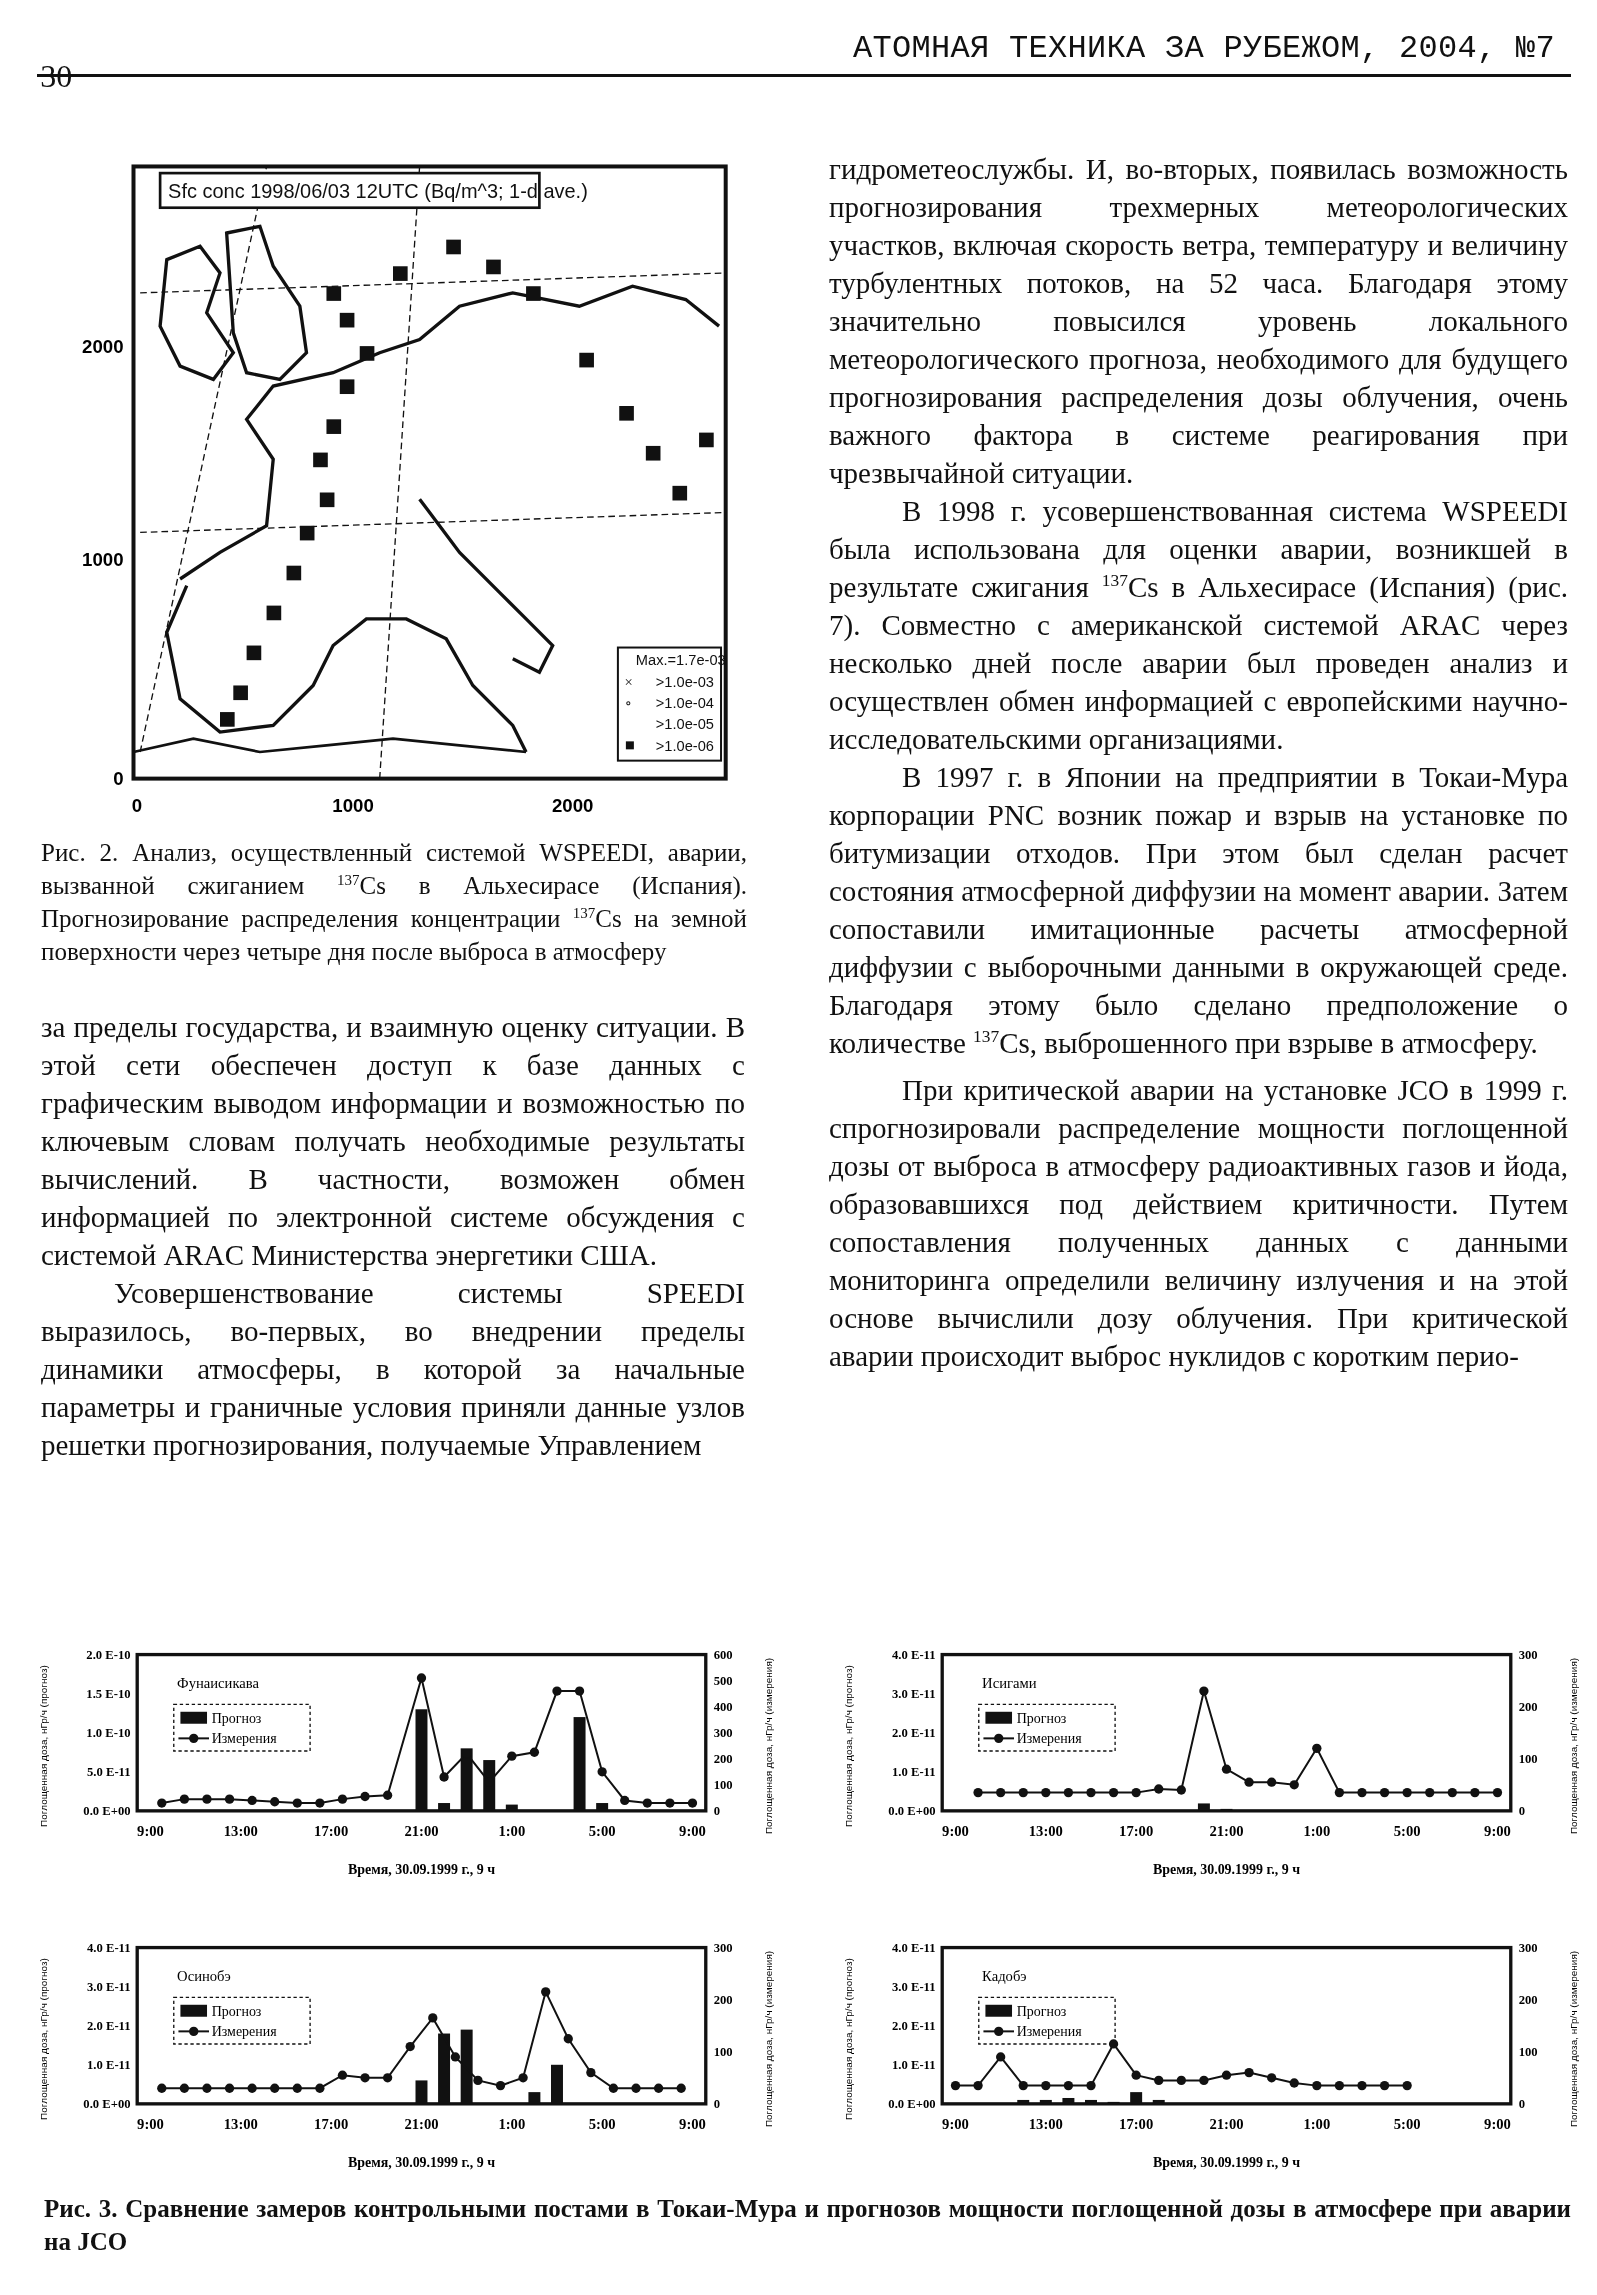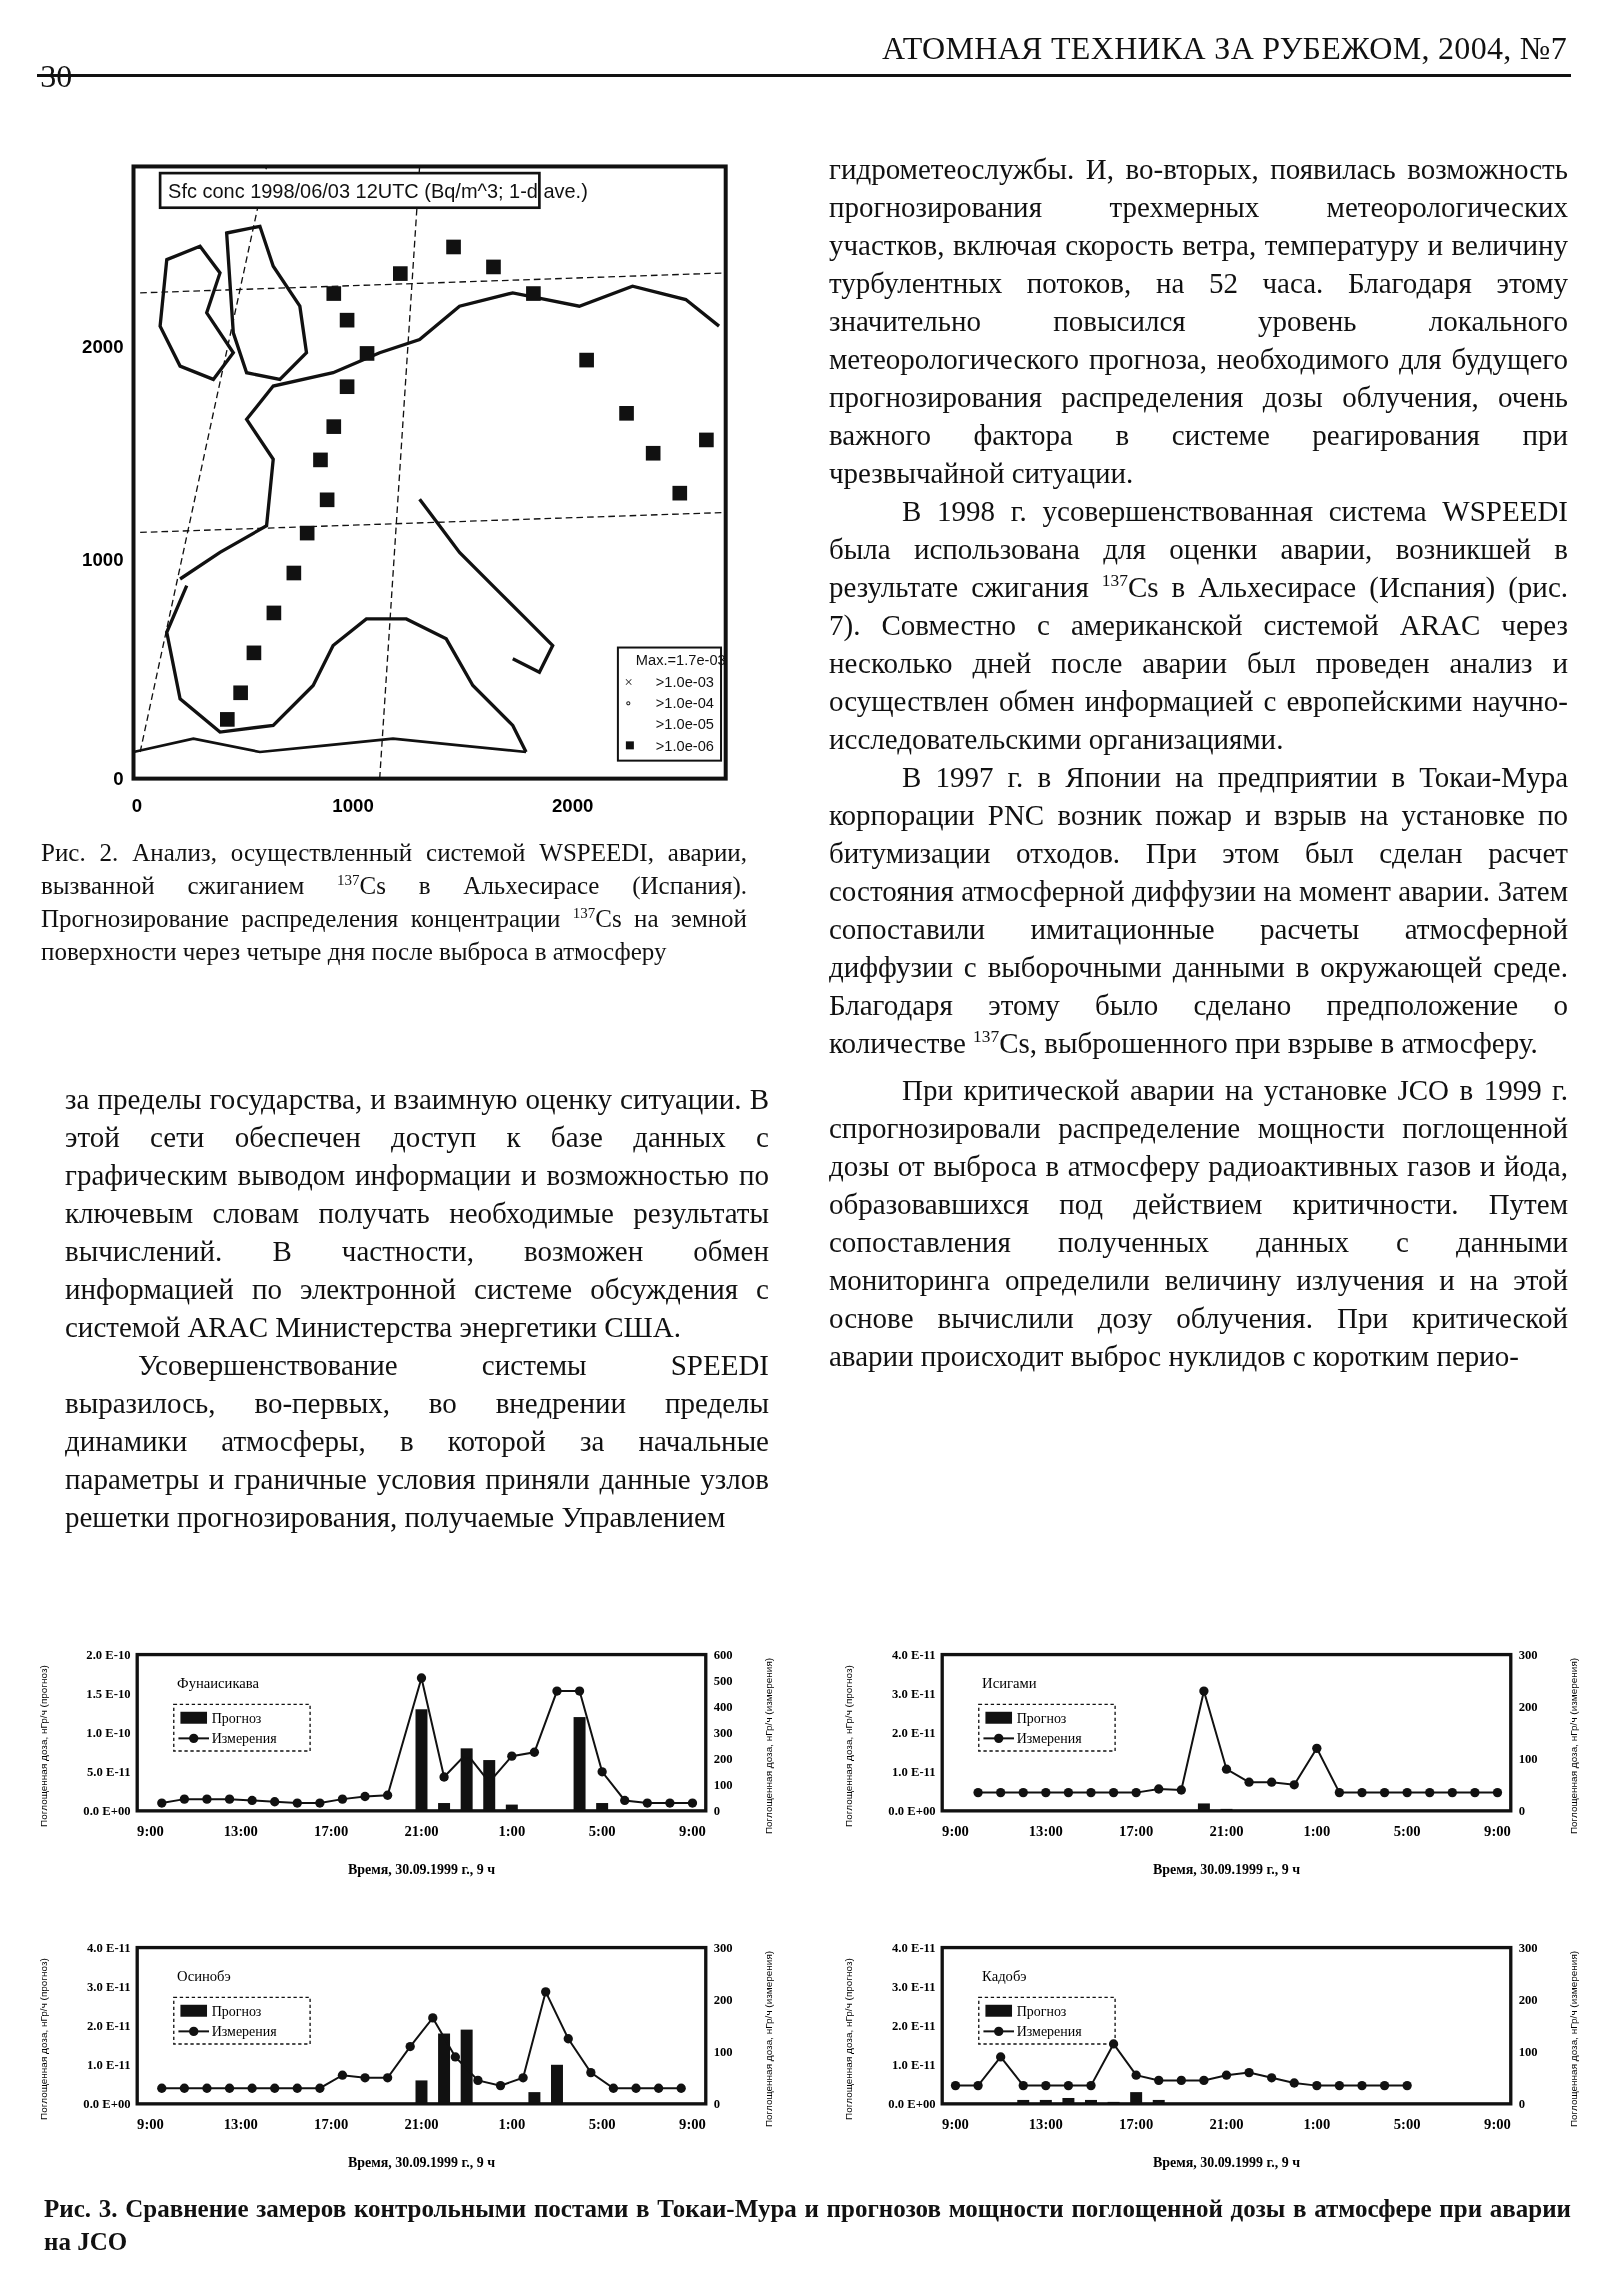--- a/index.html
+++ b/index.html
@@ -1,32 +1,32 @@
 <!DOCTYPE html>
 <html style="font-size:10.7px"><head>
 <meta charset="utf-8">
 <style>
   html, body { margin: 0; padding: 0; background: #ffffff; }
   body { width: 1598px; height: 2295px; position: relative; overflow: hidden;
          font-family: "Liberation Serif", "DejaVu Serif", serif; color: #111; }
   .header { position: absolute; left: 37px; right: 27px; top: 27px; height: 47px;
             border-bottom: 3.3px solid #111; }
   .page-num { position: absolute; left: 3.3px; top: 2.7px; font-size: 32px; margin-top: 28px; }
-  .journal { position: absolute; right: 4px; top: 2.7px; font-size: 32px; letter-spacing: 0.3px; }
+  .journal { position: absolute; right: 16px; top: 2.7px; font-size: 32px; letter-spacing: 0.3px; font-family: Liberation Mono, monospace; }
 
   .fig2 { position: absolute; left: 47px; top: 153px; width: 692px; height: 679px; }
   .fig2 svg { width: 100%; height: 100%; }
   .cap2 { position: absolute; left: 41px; top: 836px; width: 706px; font-weight: normal;
           font-size: 25px; line-height: 33px; text-align: justify; }
   sup { font-size: 0.6em; vertical-align: super; line-height: 0; }
 
   .col { position: absolute; font-size: 29px; line-height: 38px; text-align: justify; }
   .col p { margin: 0; }
   .col p.indent { text-indent: 73px; }
-  .col-left { left: 41px; top: 1080px; width: 704px; margin-left: 24px; }
+  .col-left { left: 41px; top: 1008px; width: 704px; }
   .col-right { left: 829px; top: 150px; width: 739px; }
 
   .chart { position: absolute; }
   .chart svg { width: 100%; height: 100%; overflow: visible; }
   .cap3 { position: absolute; left: 27px; right: 27px; top: 2192px; font-weight: bold;
           font-size: 25px; line-height: 33px; text-align: justify; margin-left: 17px; }
 </style>
 </head>
 <body>
 

